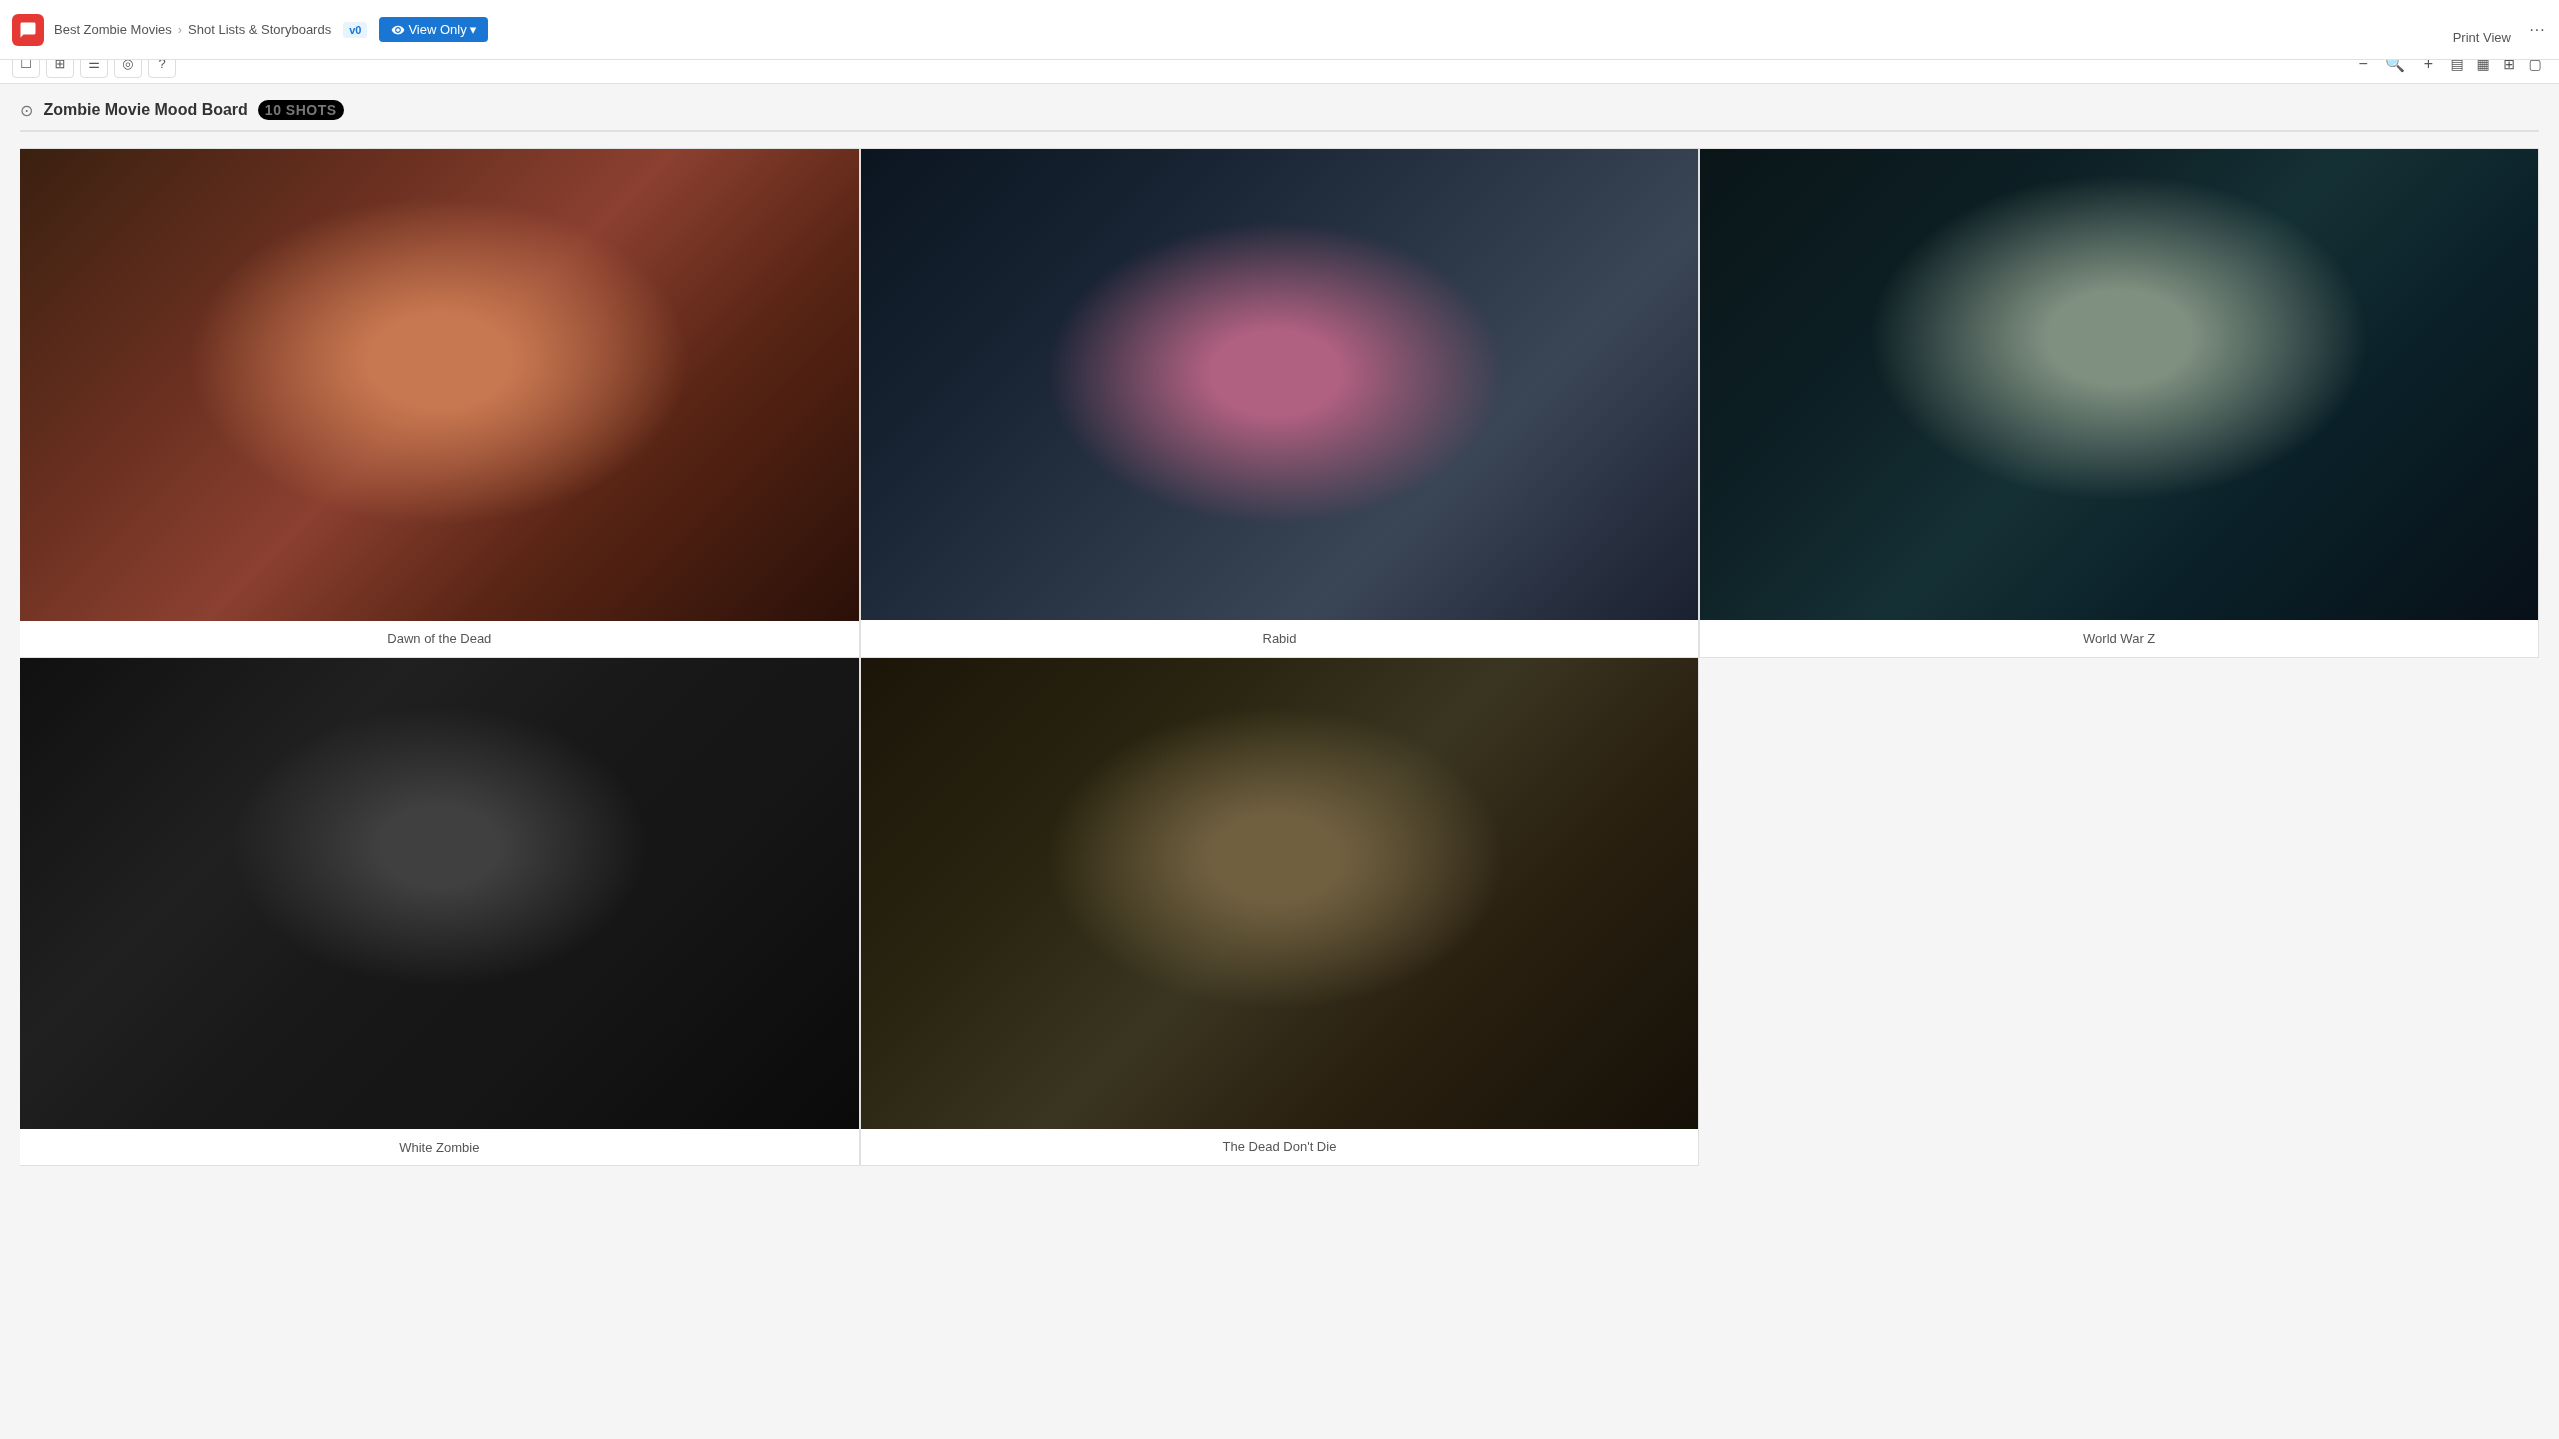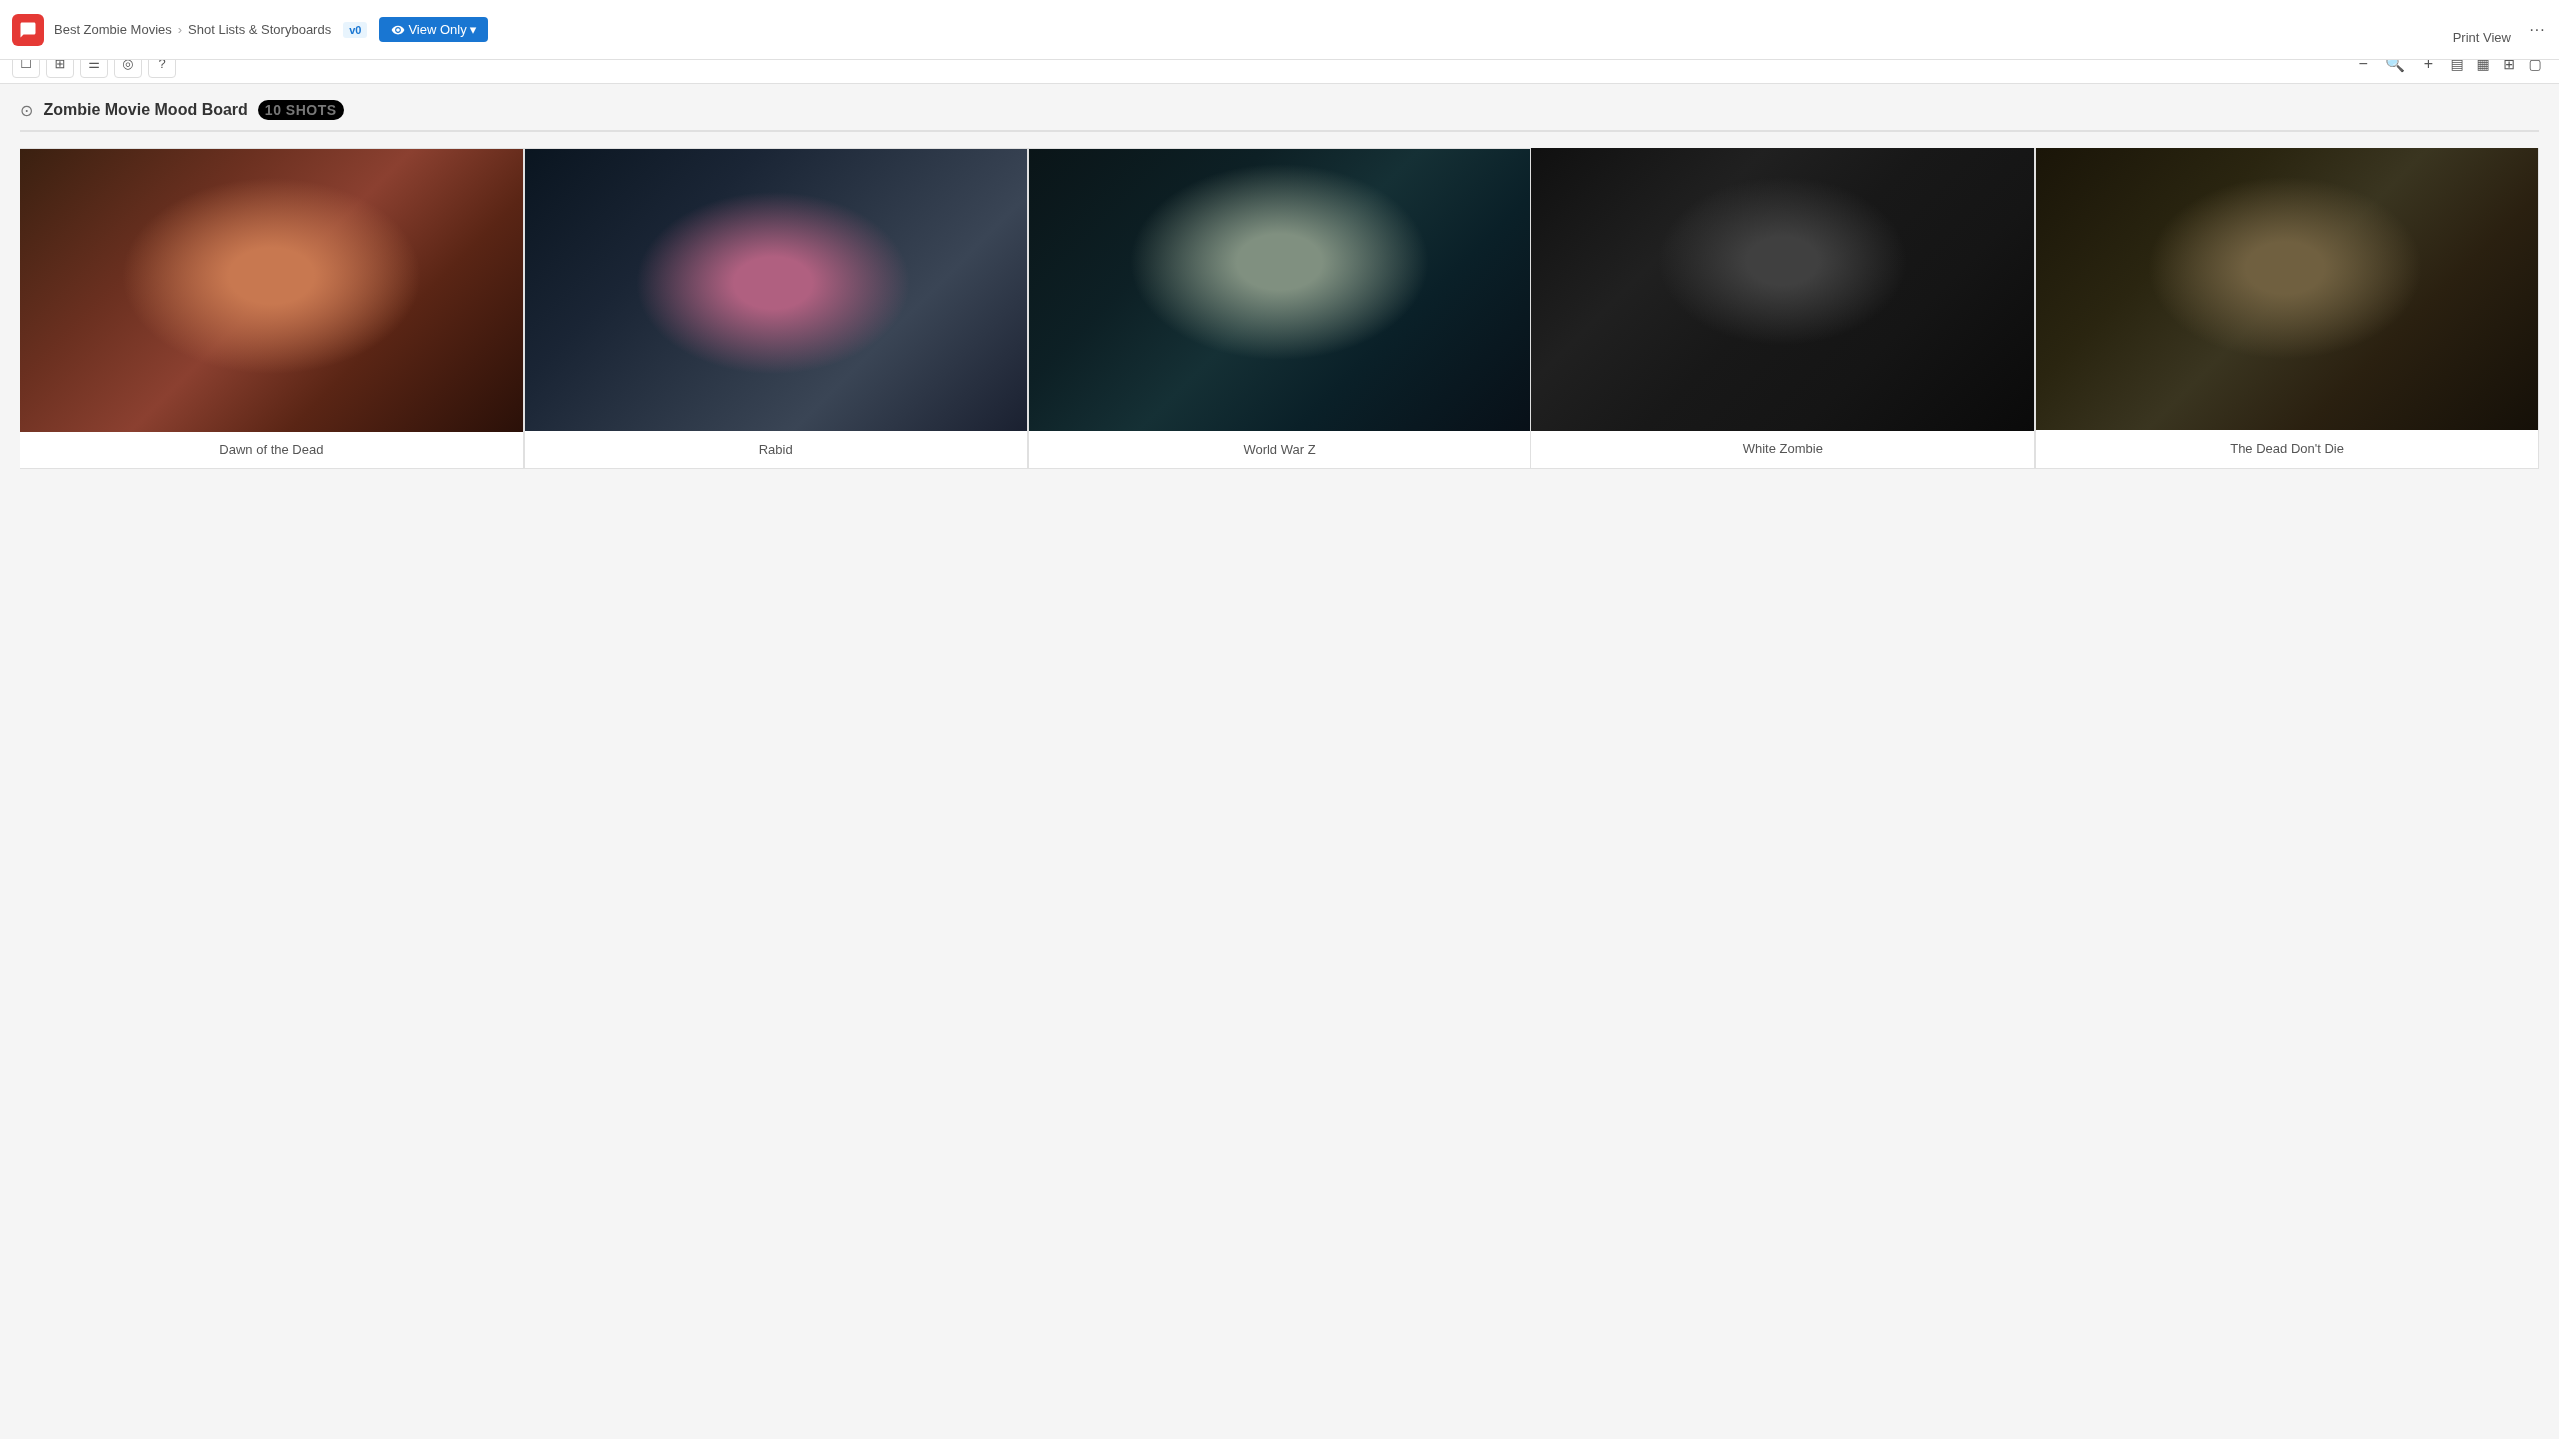--- a/index.html
+++ b/index.html
@@ -125,21 +125,21 @@
       font-weight: 600;
       padding: 2px 7px;
       border-radius: 10px;
       text-transform: uppercase;
       letter-spacing: 0.5px;
     }
 
     
     .grid-container {
       display: grid;
-      grid-template-columns: repeat(5, 1fr);
+      grid-template-columns: repeat(3, 1fr);
       gap: 0;
     }
     .grid-cell {
       border: 1px solid #e0e0e0;
       background: #fff;
     }
     .grid-cell:nth-child(3n+1) { border-left: none; }
     .grid-cell:nth-child(n+4) { border-top: none; }
     .image-container {
       width: 100%;

